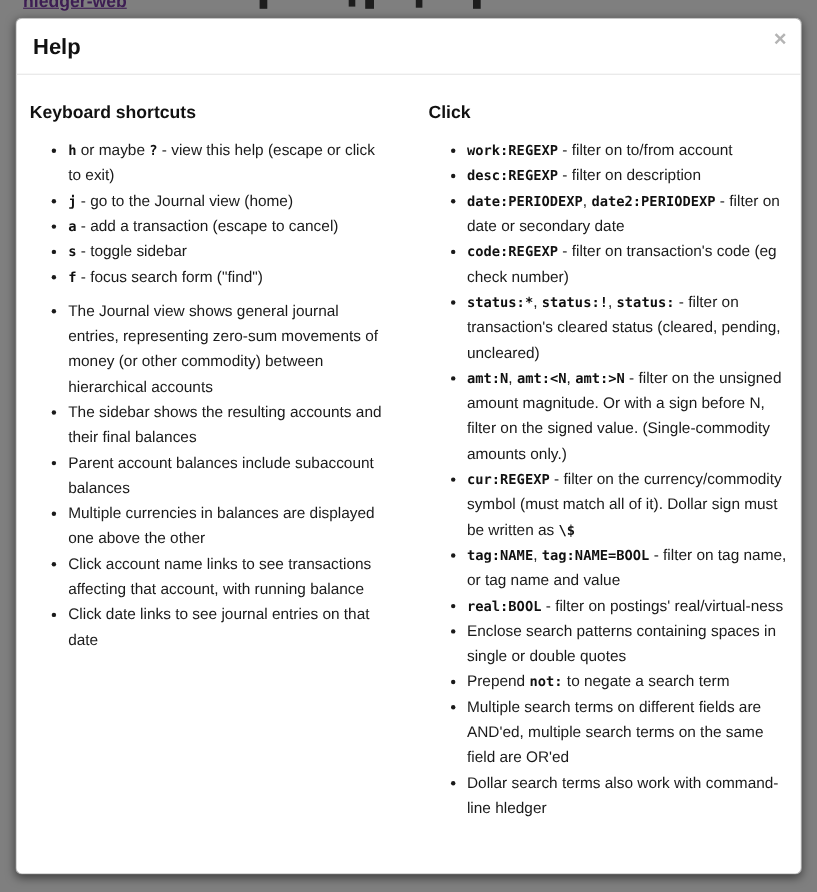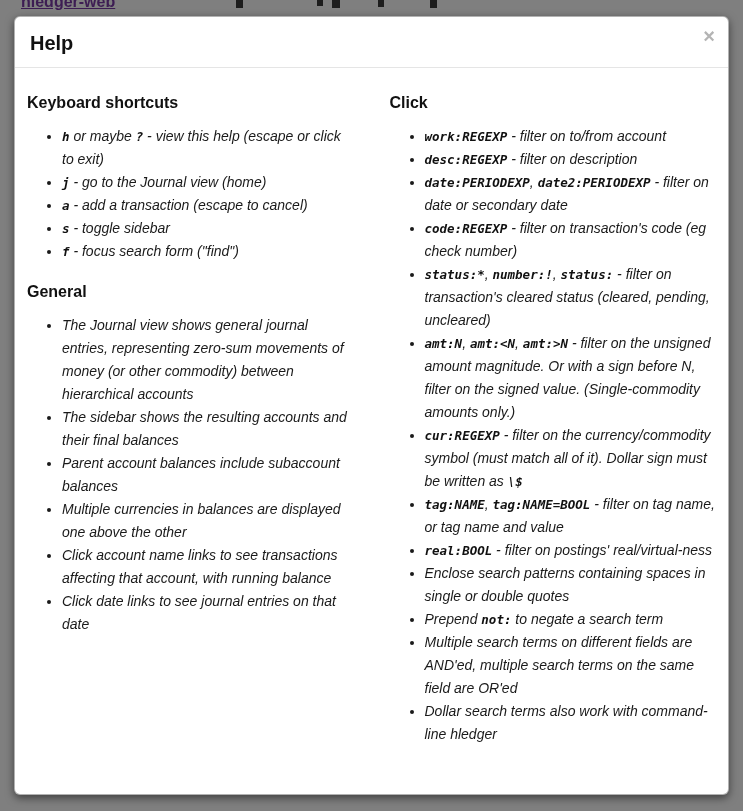--- a/index.html
+++ b/index.html
@@ -67,21 +67,20 @@
   .section-heading {
     margin: 20px 0 13px 4px;
     font-size: 16px; font-weight: bold; color: #111111;
     line-height: 18px;
   }
   .help-list {
     margin: 0 0 8px 0;
     padding-left: 39px;
     font-size: 14px; line-height: 23px;
     color: #1a1a1a;
-    font-style: italic;
   }
   .help-list li { margin: 0; }
   code {
     font-family: "DejaVu Sans Mono", monospace;
     font-weight: bold;
     font-size: 12.5px;
     color: #111111;
   }
 </style>
 </head>
@@ -107,38 +106,37 @@
   <div class="modal-body">
     <div class="col col-left">
         <h4 class="section-heading">Keyboard shortcuts</h4>
         <ul class="help-list">
           <li><code>h</code> or maybe <code>?</code> - view this help (escape or click to exit)</li>
           <li><code>j</code> - go to the Journal view (home)</li>
           <li><code>a</code> - add a transaction (escape to cancel)</li>
           <li><code>s</code> - toggle sidebar</li>
           <li><code>f</code> - focus search form ("find")</li>
         </ul>
-        <h4 class="section-heading">General</h4>
         <ul class="help-list">
           <li>The Journal view shows general journal entries, representing zero-sum movements of money (or other commodity) between hierarchical accounts</li>
           <li>The sidebar shows the resulting accounts and their final balances</li>
           <li>Parent account balances include subaccount balances</li>
           <li>Multiple currencies in balances are displayed one above the other</li>
           <li>Click account name links to see transactions affecting that account, with running balance</li>
           <li>Click date links to see journal entries on that date</li>
         </ul>
       </div>
     <div class="col col-right">
         <h4 class="section-heading">Click</h4>
         <ul class="help-list">
           <li><code>work:REGEXP</code> - filter on to/from account</li>
           <li><code>desc:REGEXP</code> - filter on description</li>
           <li><code>date:PERIODEXP</code>, <code>date2:PERIODEXP</code> - filter on date or secondary date</li>
           <li><code>code:REGEXP</code> - filter on transaction's code (eg check number)</li>
-          <li><code>status:*</code>, <code>number:!</code>, <code>status:</code> - filter on transaction's cleared status (cleared, pending, uncleared)</li>
+          <li><code>status:*</code>, <code>status:!</code>, <code>status:</code> - filter on transaction's cleared status (cleared, pending, uncleared)</li>
           <li><code>amt:N</code>, <code>amt:&lt;N</code>, <code>amt:&gt;N</code> - filter on the unsigned amount magnitude. Or with a sign before N, filter on the signed value. (Single-commodity amounts only.)</li>
           <li><code>cur:REGEXP</code> - filter on the currency/commodity symbol (must match all of it). Dollar sign must be written as <code>\$</code></li>
           <li><code>tag:NAME</code>, <code>tag:NAME=BOOL</code> - filter on tag name, or tag name and value</li>
           <li><code>real:BOOL</code> - filter on postings' real/virtual-ness</li>
           <li>Enclose search patterns containing spaces in single or double quotes</li>
           <li>Prepend <code>not:</code> to negate a search term</li>
           <li>Multiple search terms on different fields are AND'ed, multiple search terms on the same field are OR'ed</li>
           <li>Dollar search terms also work with command-line hledger</li>
         </ul>
       </div>

